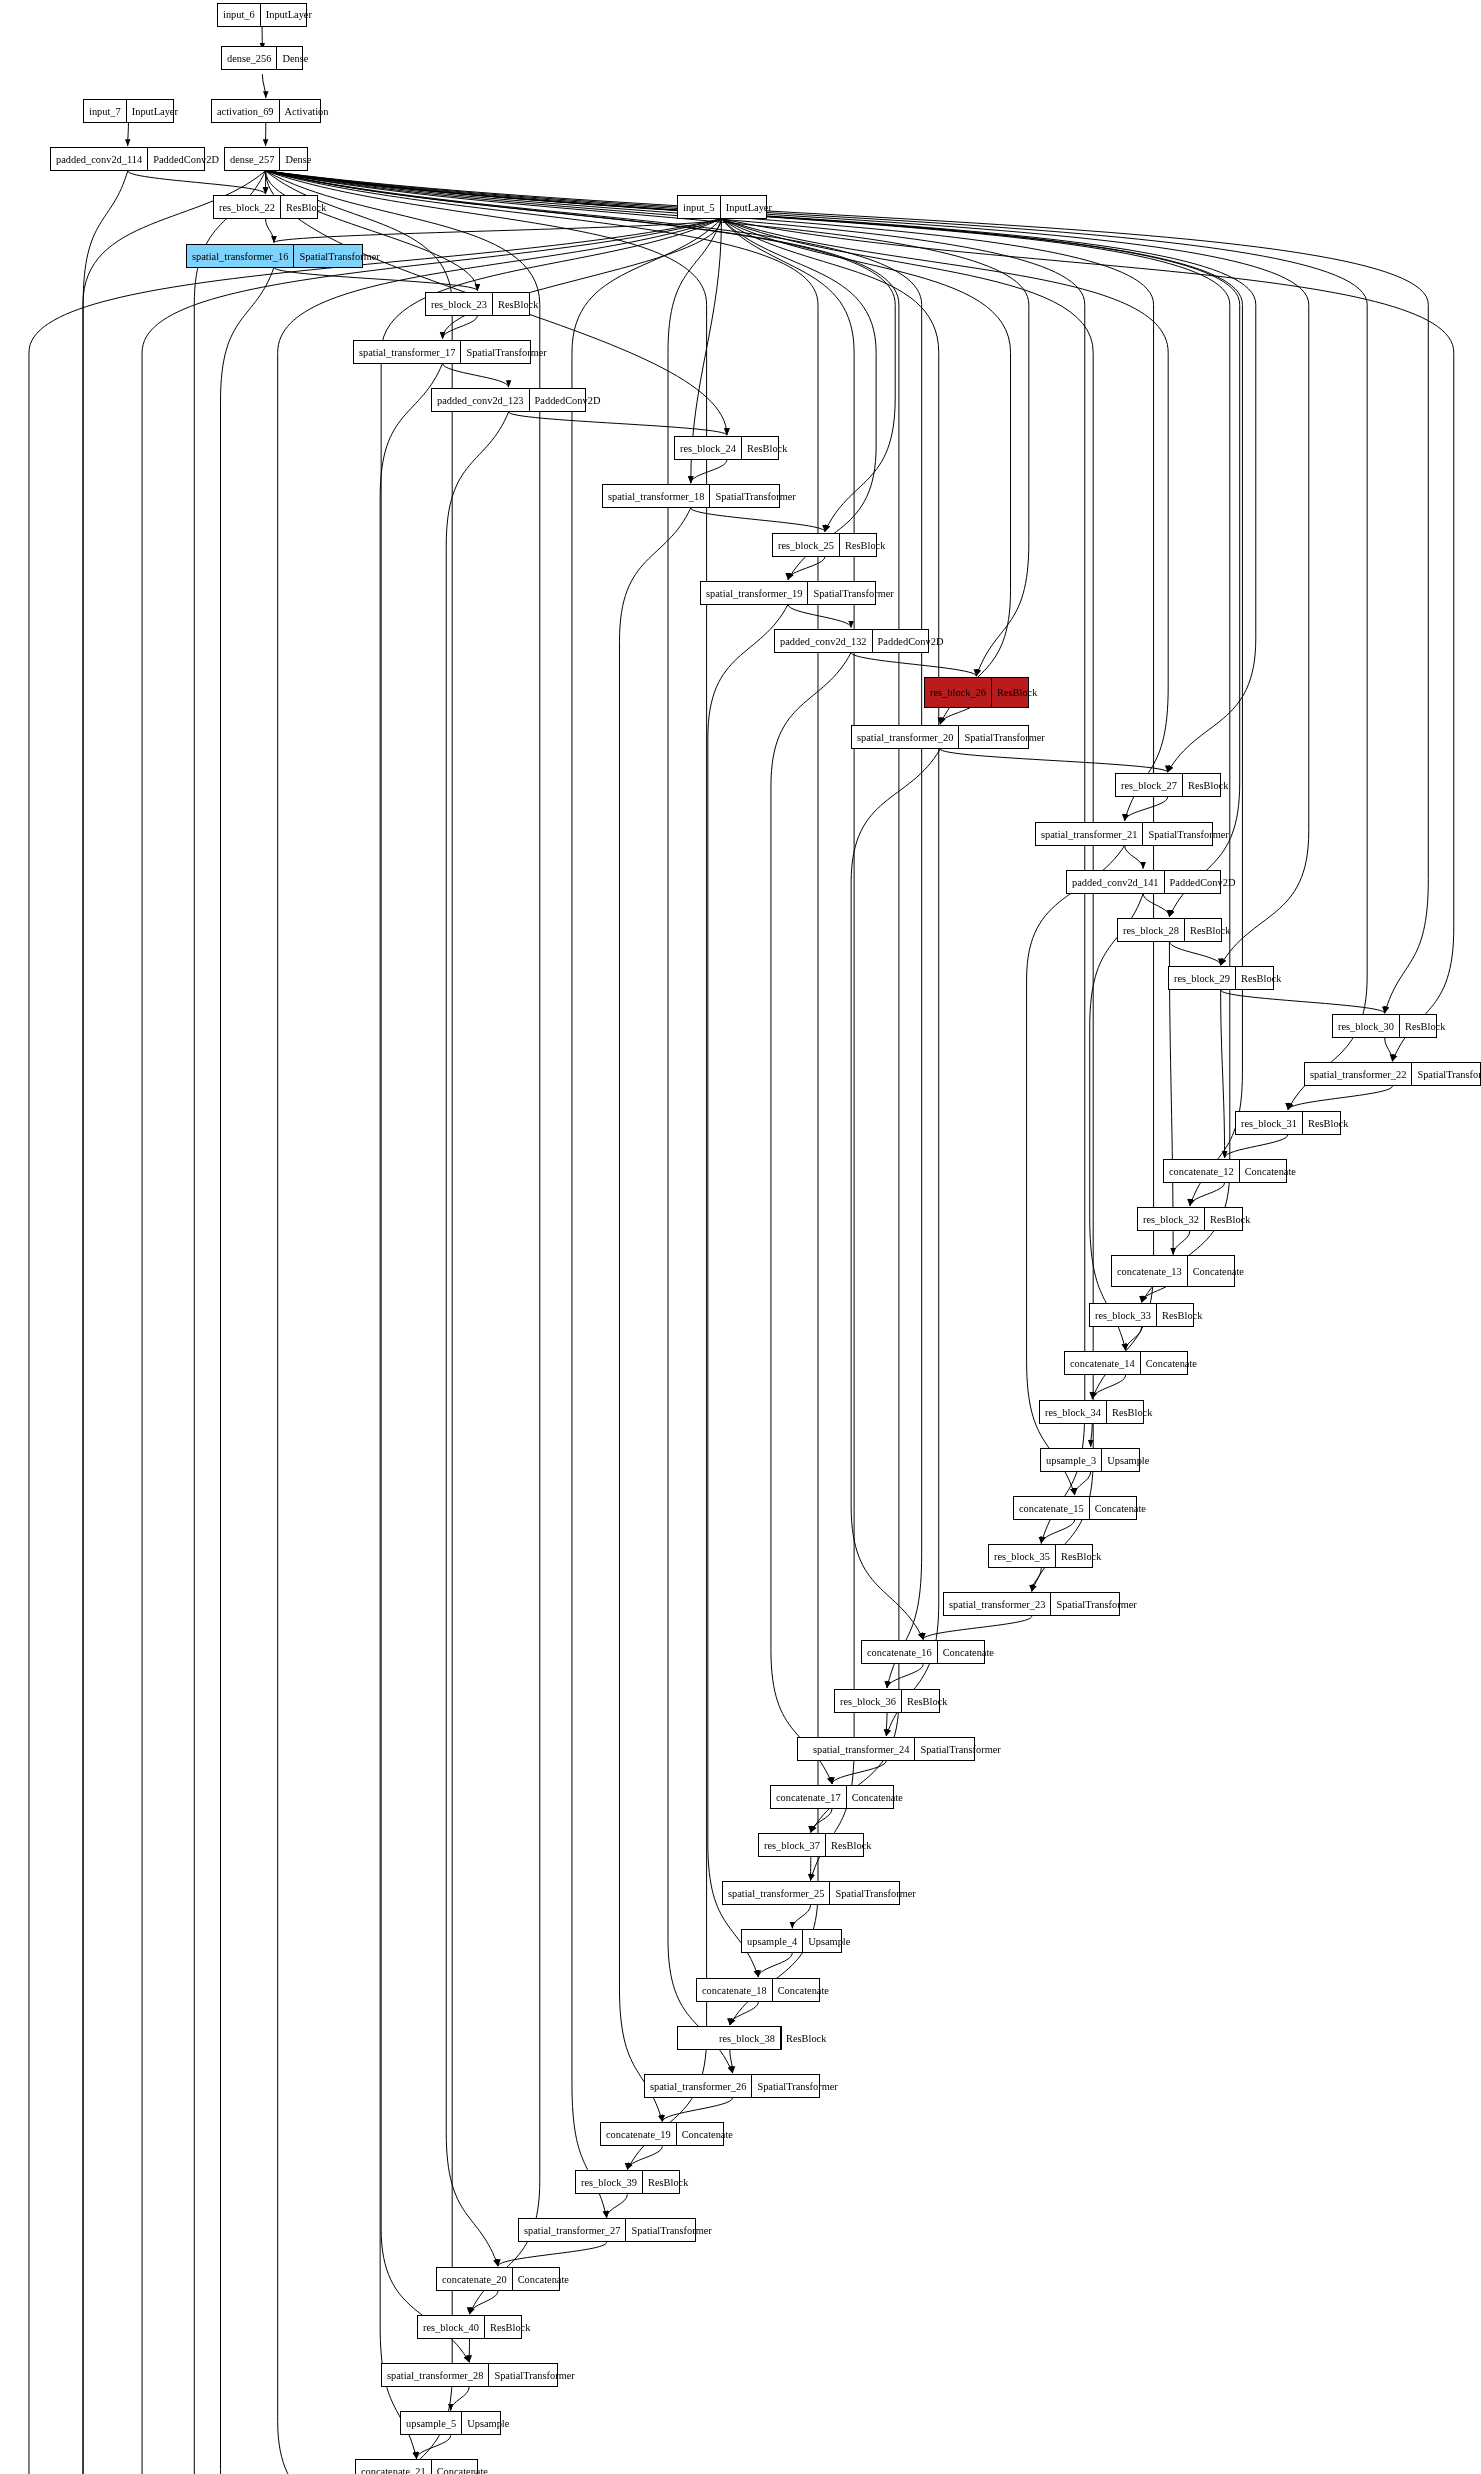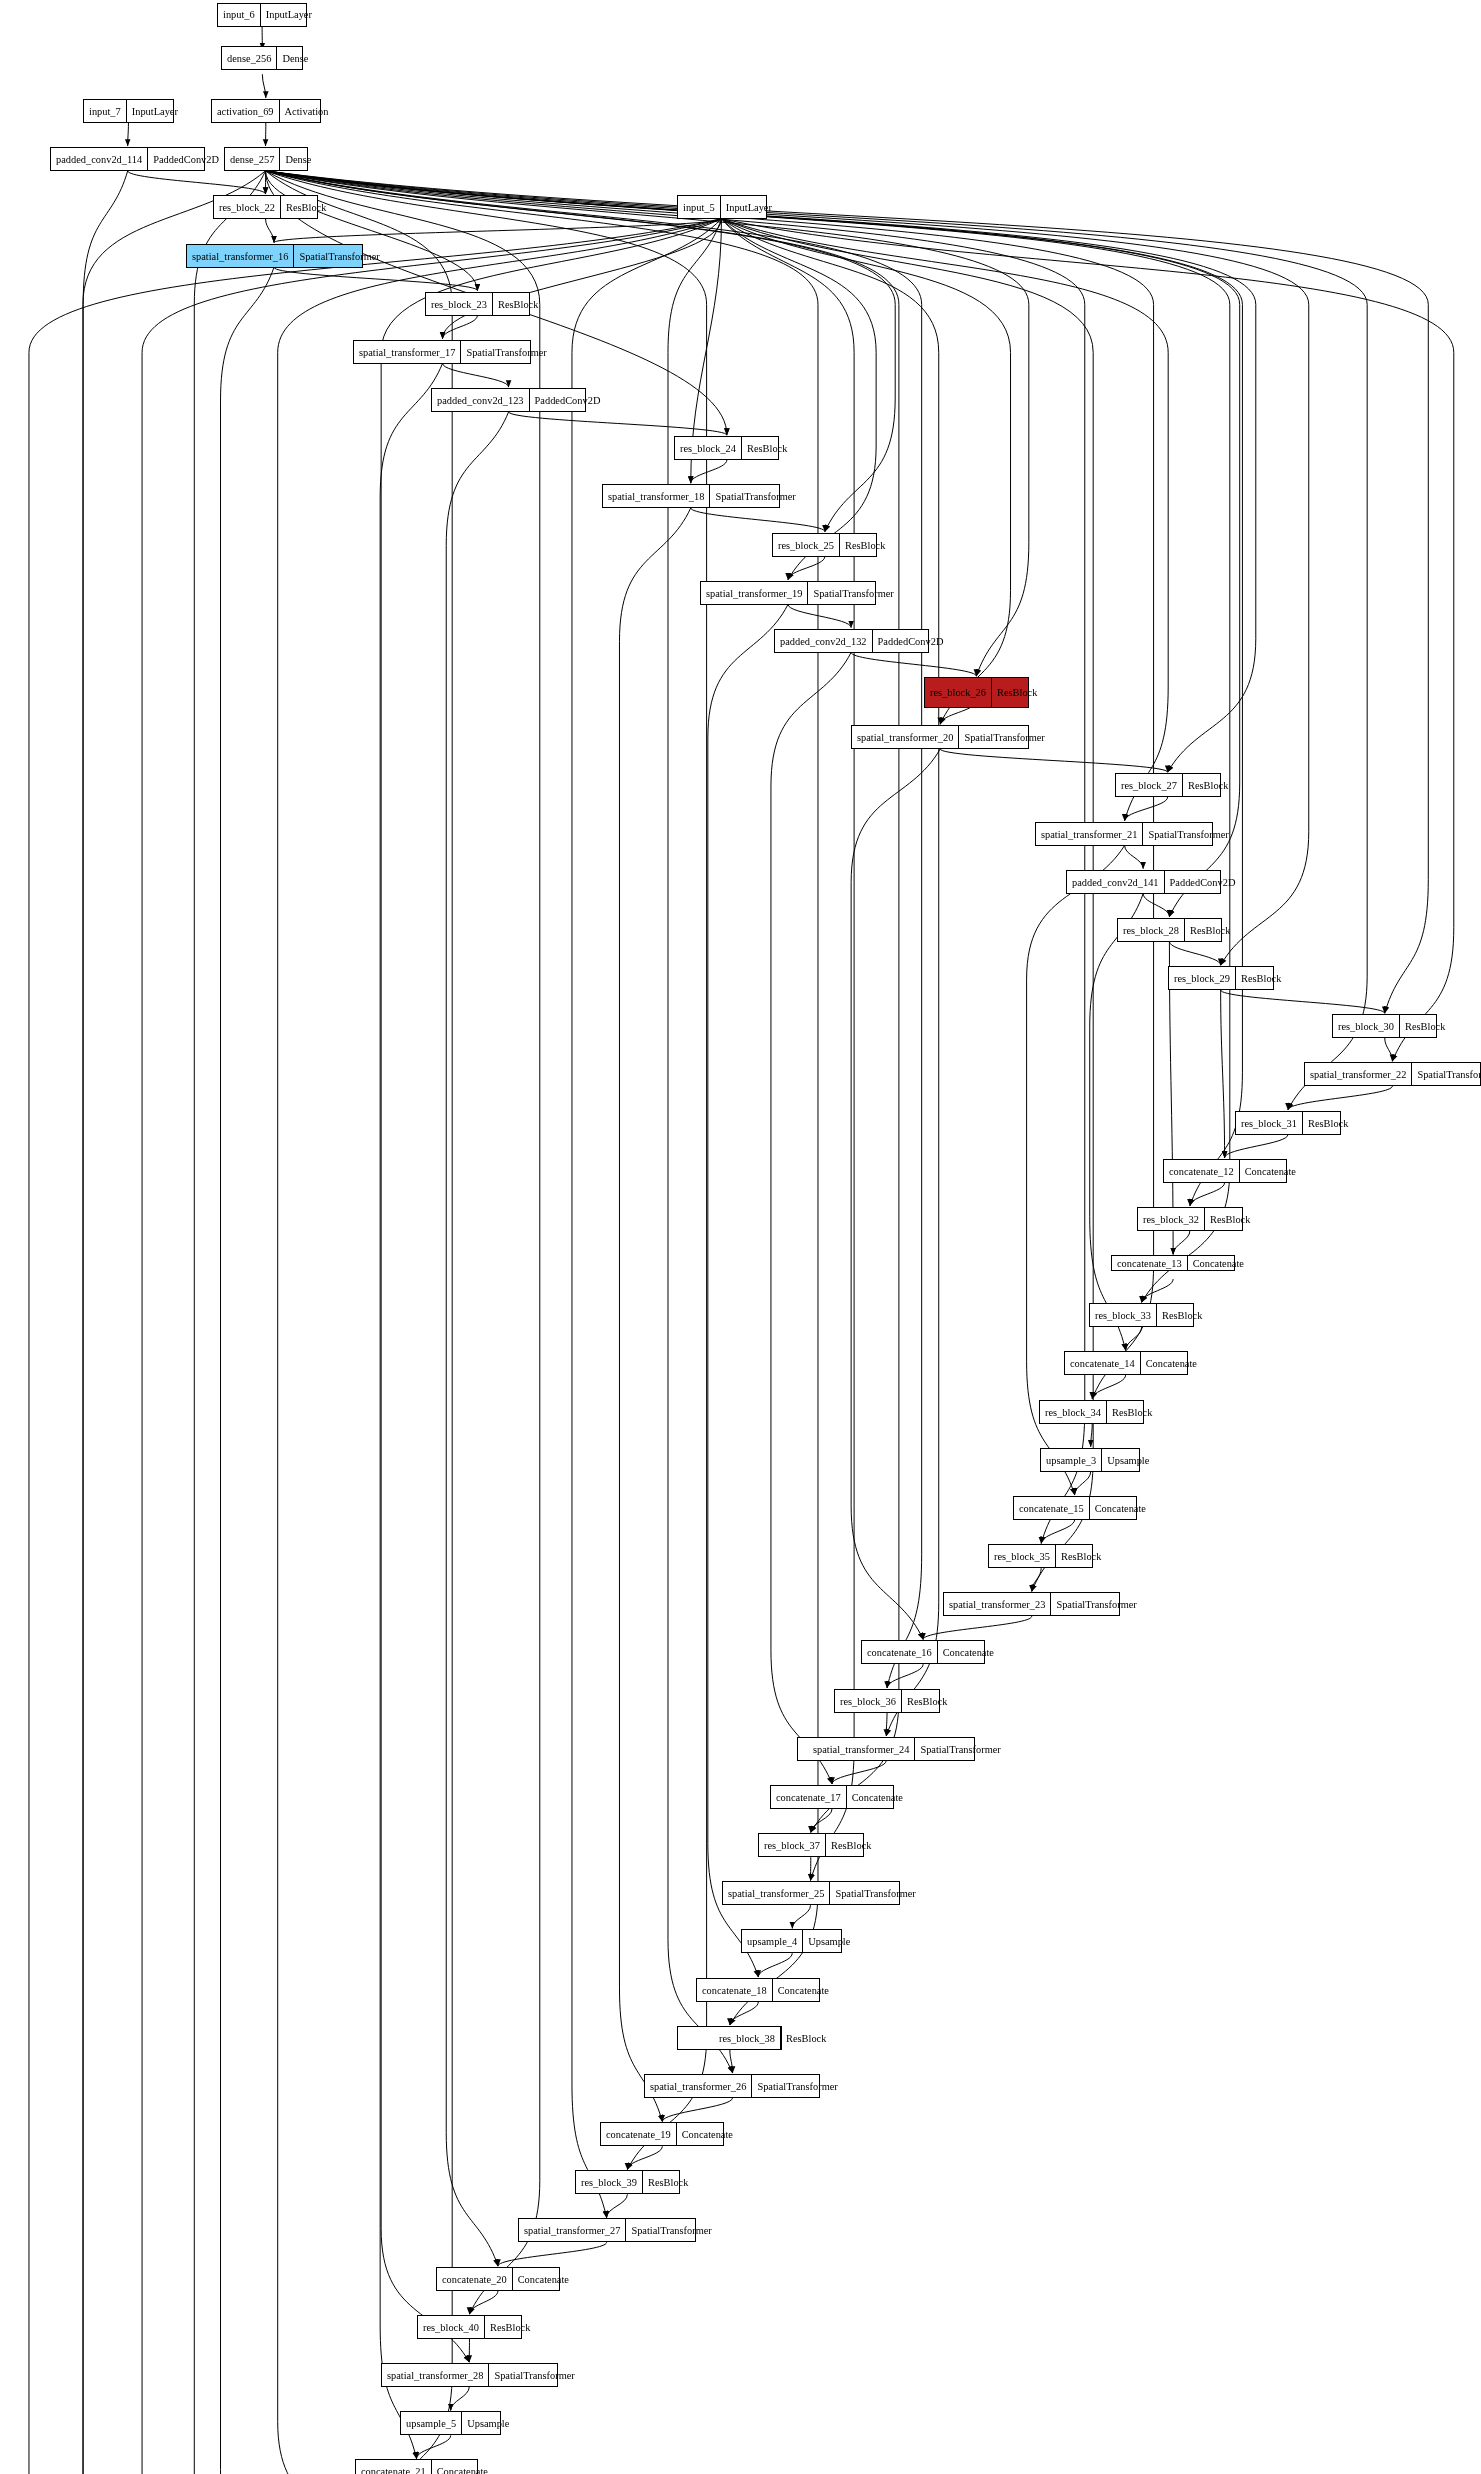--- a/index.html
+++ b/index.html
@@ -266,21 +266,21 @@
     <div class="cell type" style="border-left-color: rgb(0, 0, 0);">ResBlock</div>
   </div>
       <div class="gnode" style="left: 1163px; top: 1159px; width: 124px; height: 24px; background: rgb(255, 255, 255); border-color: rgb(0, 0, 0); color: rgb(0, 0, 0);">
     <div class="cell name">concatenate_12</div>
     <div class="cell type" style="border-left-color: rgb(0, 0, 0);">Concatenate</div>
   </div>
       <div class="gnode" style="left: 1137px; top: 1207px; width: 106px; height: 24px; background: rgb(255, 255, 255); border-color: rgb(0, 0, 0); color: rgb(0, 0, 0);">
     <div class="cell name">res_block_32</div>
     <div class="cell type" style="border-left-color: rgb(0, 0, 0);">ResBlock</div>
   </div>
-      <div class="gnode" style="left: 1111px; top: 1255px; width: 124px; height: 16px; background: rgb(255, 255, 255); border-color: rgb(0, 0, 0); color: rgb(0, 0, 0); text-align: center;">
+      <div class="gnode" style="left: 1111px; top: 1255px; width: 124px; height: 32px; background: rgb(255, 255, 255); border-color: rgb(0, 0, 0); color: rgb(0, 0, 0); text-align: center;">
     <div class="cell name">concatenate_13</div>
     <div class="cell type" style="border-left-color: rgb(0, 0, 0);">Concatenate</div>
   </div>
       <div class="gnode" style="left: 1089px; top: 1303px; width: 105px; height: 24px; background: rgb(255, 255, 255); border-color: rgb(0, 0, 0); color: rgb(0, 0, 0);">
     <div class="cell name">res_block_33</div>
     <div class="cell type" style="border-left-color: rgb(0, 0, 0);">ResBlock</div>
   </div>
       <div class="gnode" style="left: 1064px; top: 1351px; width: 124px; height: 24px; background: rgb(255, 255, 255); border-color: rgb(0, 0, 0); color: rgb(0, 0, 0);">
     <div class="cell name">concatenate_14</div>
     <div class="cell type" style="border-left-color: rgb(0, 0, 0);">Concatenate</div>

